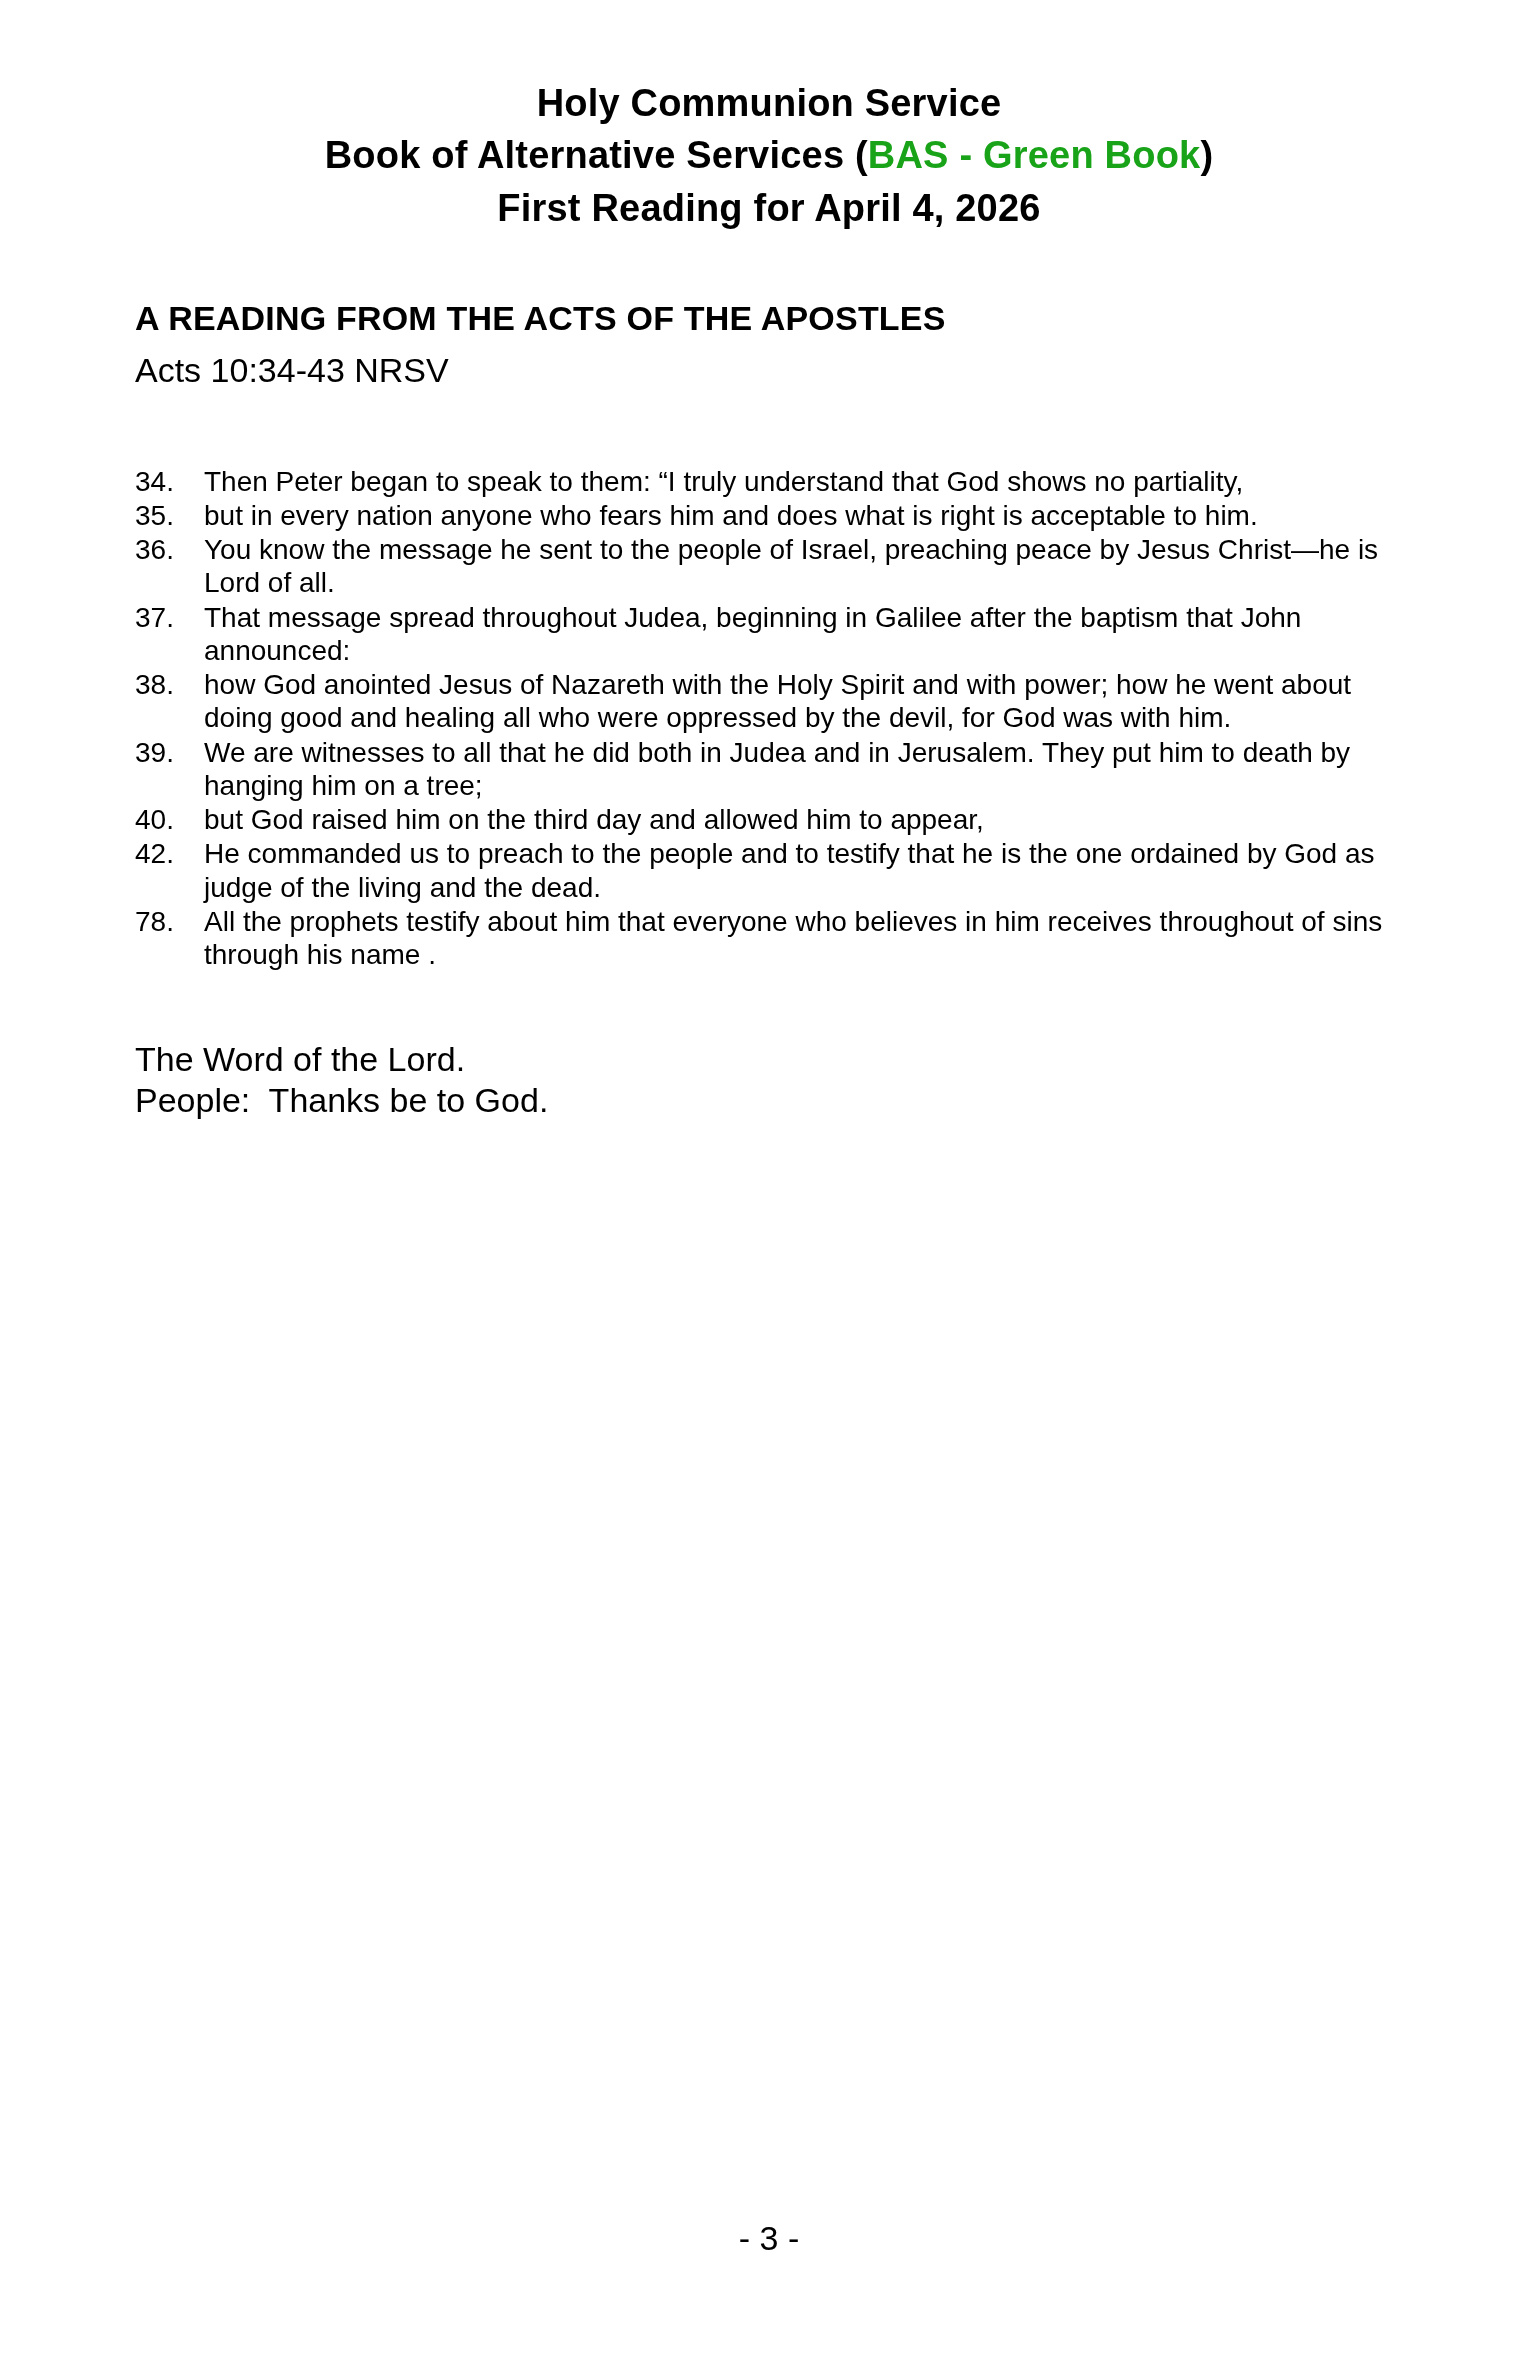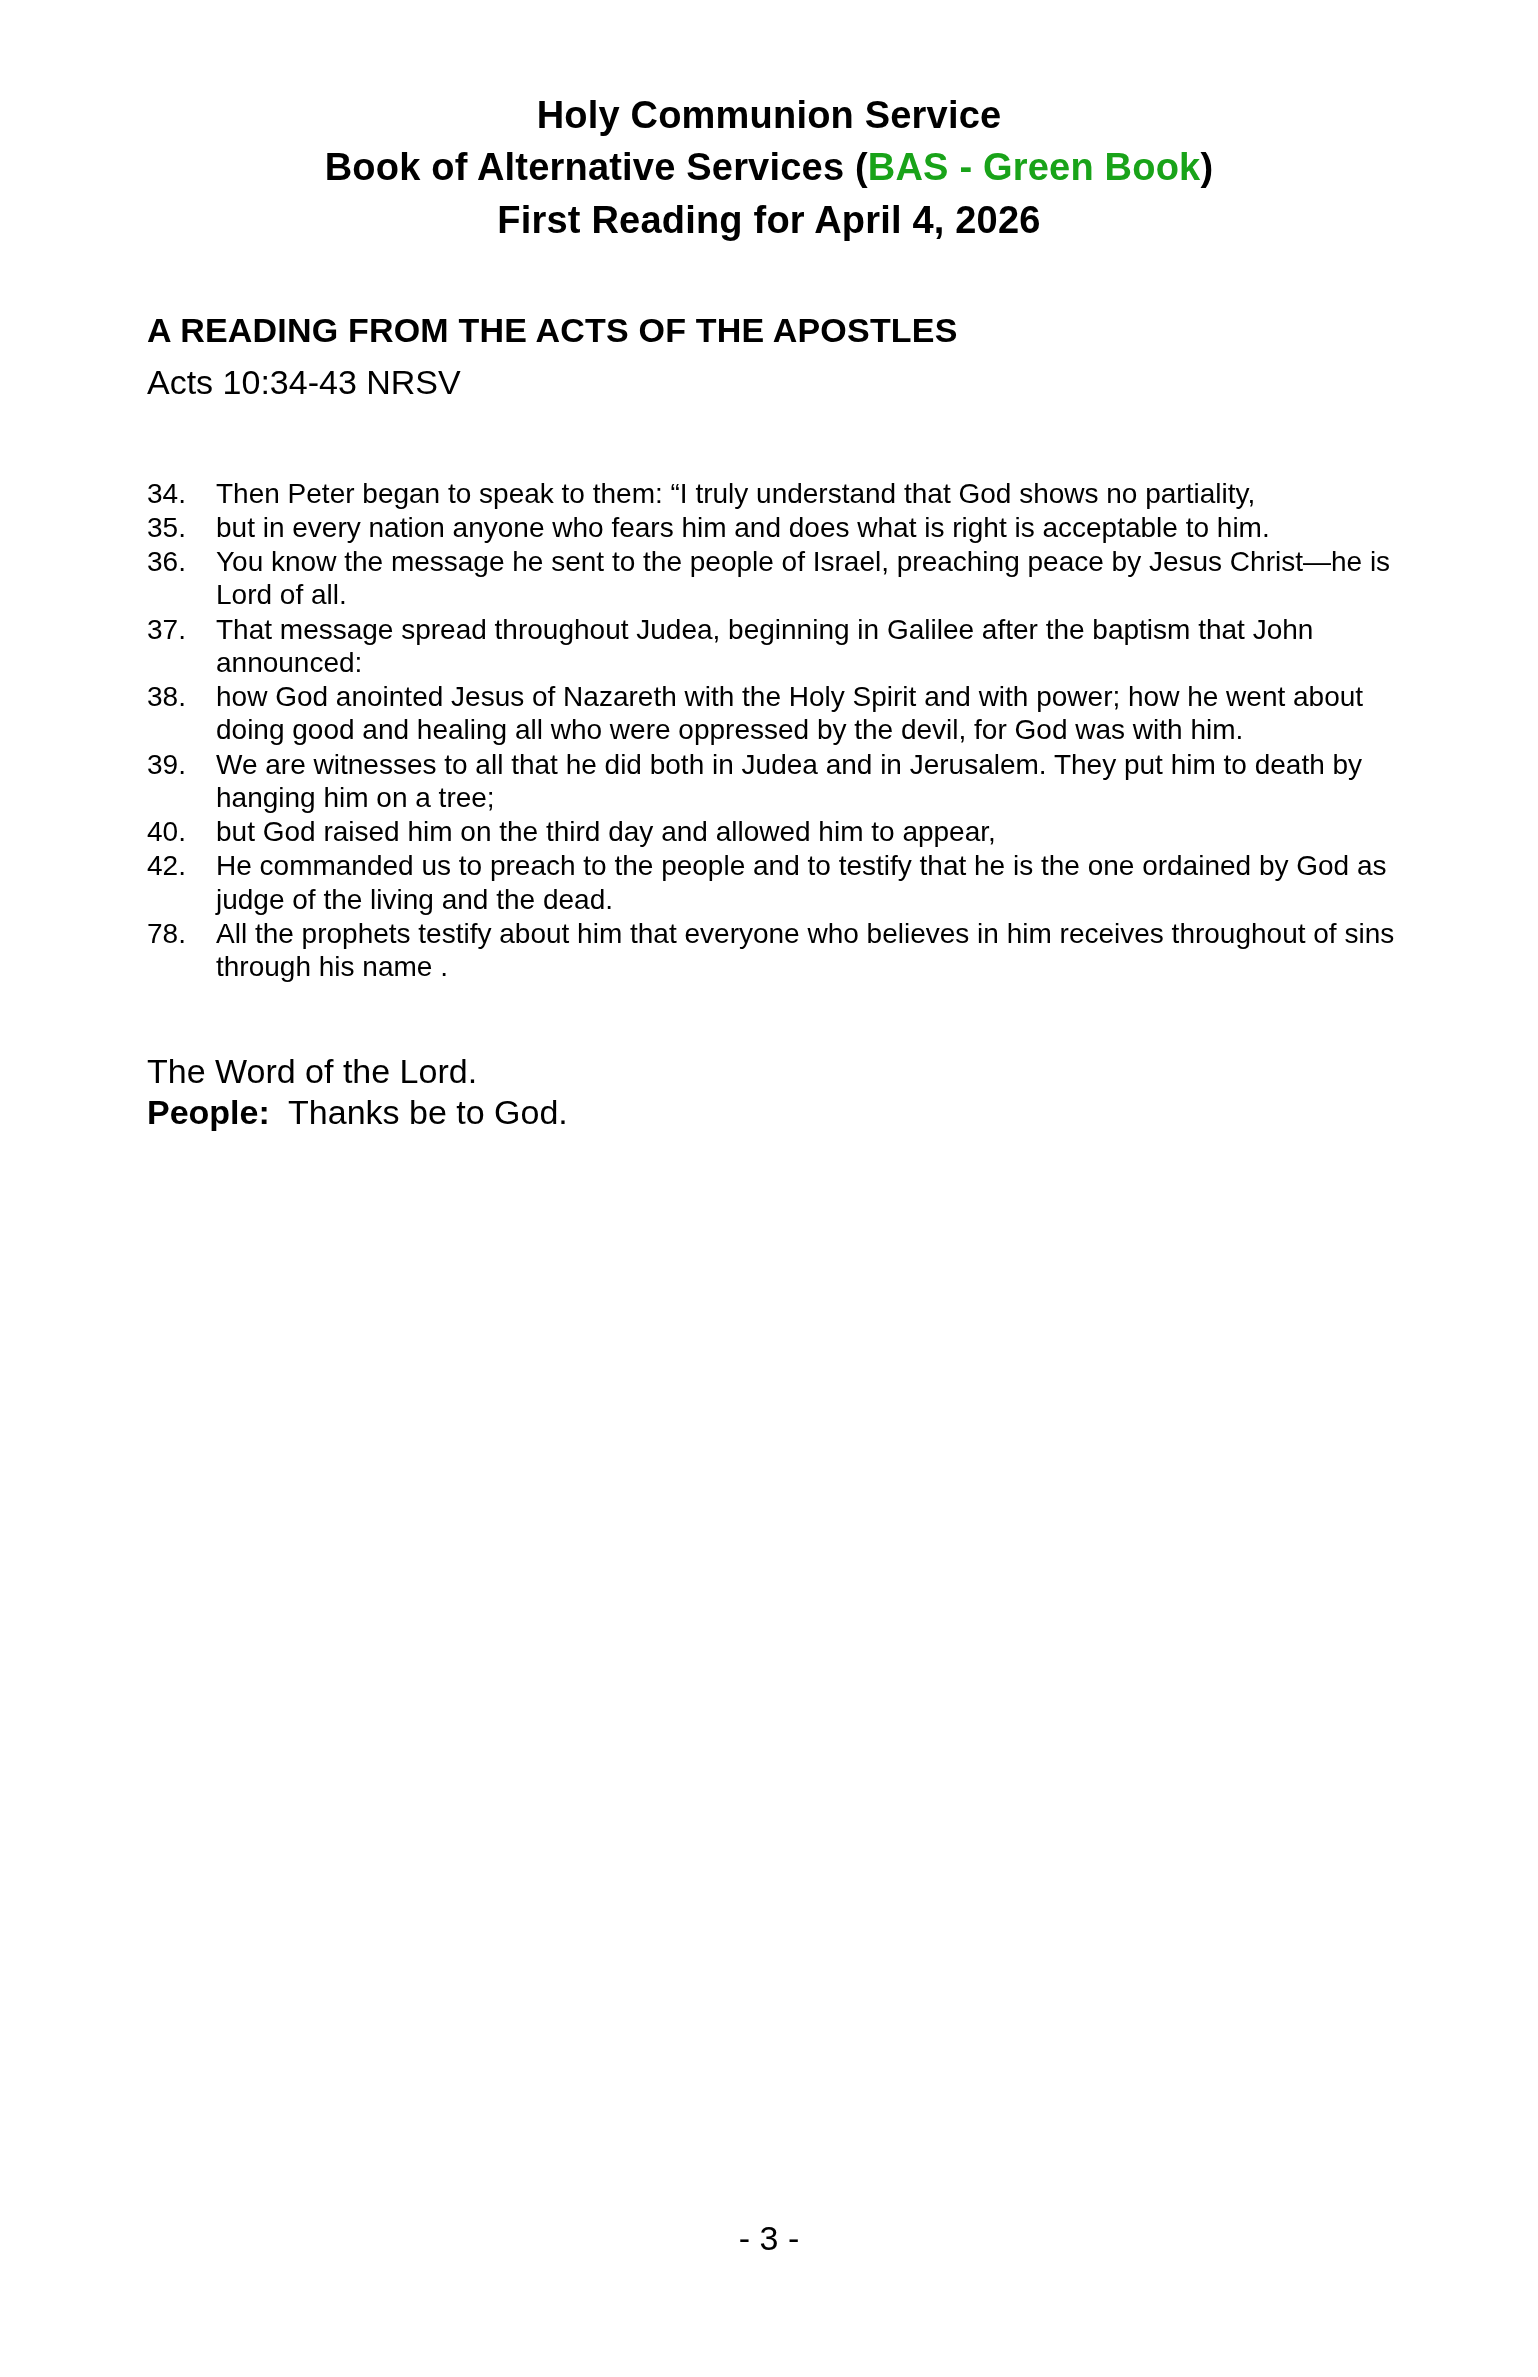--- a/index.html
+++ b/index.html
@@ -11,21 +11,21 @@
     height: 2377px;
     background: #ffffff;
     font-family: "Liberation Sans", sans-serif;
     color: #000000;
   }
   .page {
     position: relative;
     width: 1538px;
     height: 2377px;
     box-sizing: border-box;
-    padding: 16px;
+    padding: 4px;
   }
   .title-block {
     text-align: center;
     padding-top: 73px;
   }
   .title-line {
     font-size: 38px;
     font-weight: bold;
     line-height: 1.38;
     letter-spacing: 0.2px;
@@ -70,21 +70,21 @@
     flex: 1 1 auto;
   }
   .closing {
     margin-top: 67px;
   }
   .closing-line {
     font-size: 34px;
     line-height: 1.22;
   }
   .closing-line .resp-label {
-    font-weight: bold;
+    font-weight: normal;
   }
   .closing-line .resp-bold {
     font-weight: normal;
   }
   .footer {
     position: absolute;
     left: 0;
     right: 0;
     top: 2219px;
     text-align: center;

